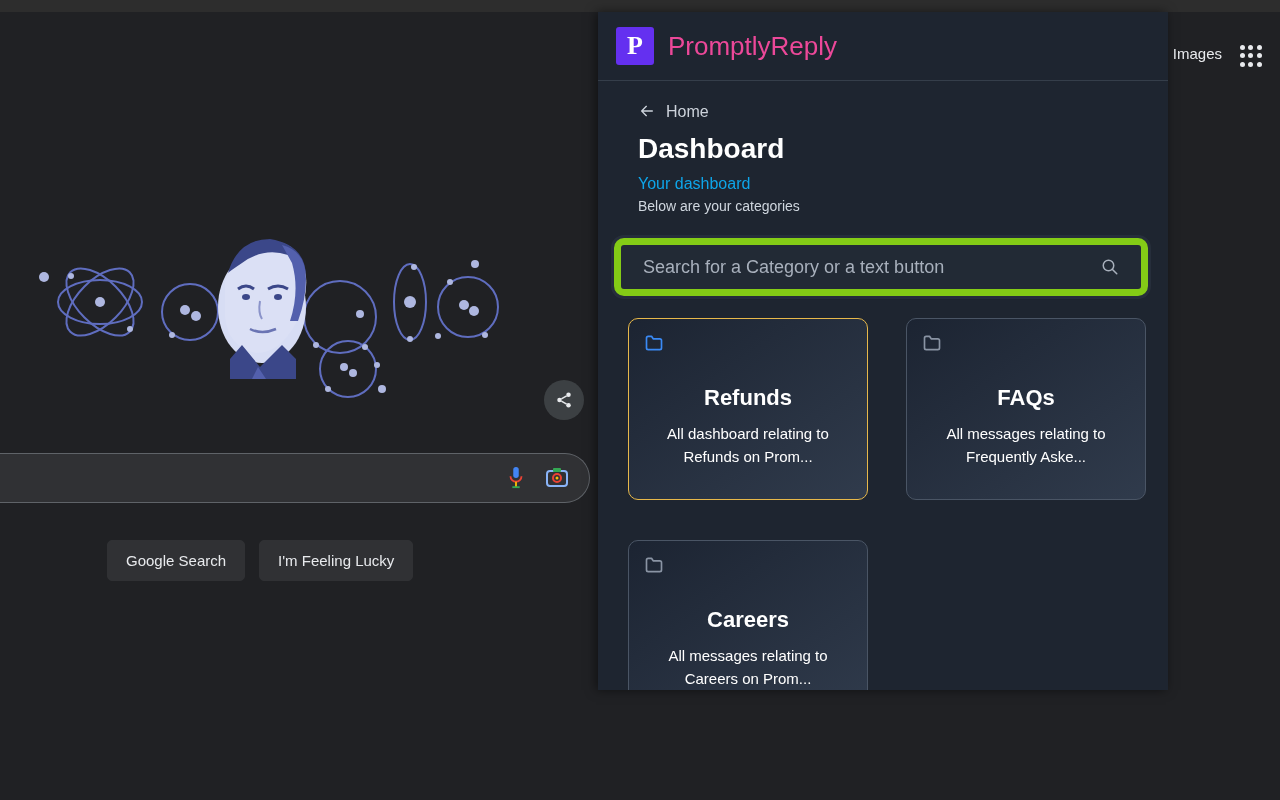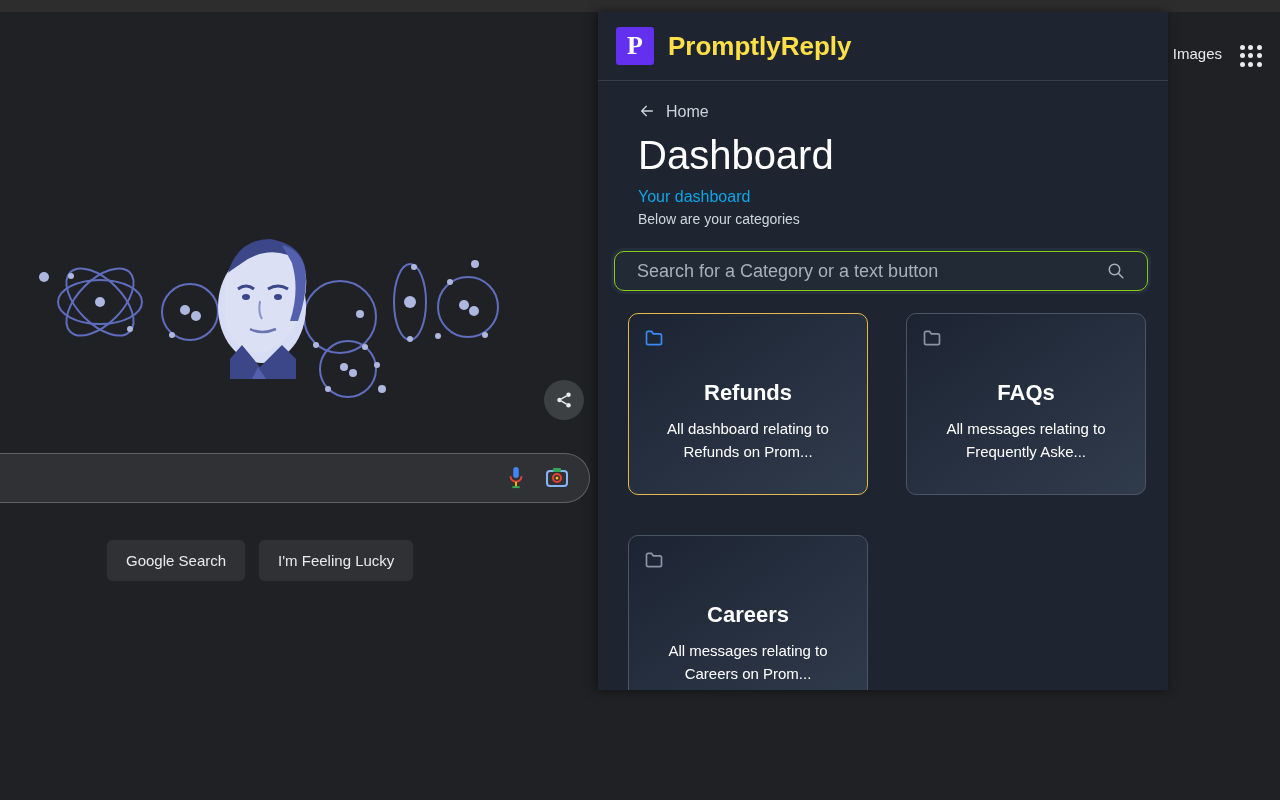--- a/index.html
+++ b/index.html
@@ -132,58 +132,58 @@
     color: #fff;
     font-family: Georgia, 'Times New Roman', serif;
     font-weight: bold;
     font-size: 26px;
     display: flex;
     align-items: center;
     justify-content: center;
     border-radius: 3px;
   }
   .panel-title {
-    color: #fde047;
+    color: #ec4899;
     font-size: 26px;
-    font-weight: 700;
+    font-weight: 400;
   }
   .panel-body {
     padding: 22px 28px 0 40px;
   }
   .breadcrumb {
     display: flex;
     align-items: flex-start;
     gap: 10px;
     color: #cdd3db;
     font-size: 16px;
     cursor: pointer;
   }
   .page-title {
     color: #fff;
-    font-size: 40px;
-    font-weight: 400;
+    font-size: 28px;
+    font-weight: 700;
     margin-top: 12px;
   }
   .subtitle {
     color: #0ea5e9;
     font-size: 16px;
     margin-top: 10px;
   }
   .subcaption {
     color: #cfd6de;
     font-size: 14px;
     margin-top: 5px;
   }
   .search-box {
     margin-top: 24px;
     width: 534px;
     margin-left: -24px;
-    height: 40px;
+    height: 58px;
     background: #222a35;
-    border: 1px solid #84cc16;
+    border: 7px solid #84cc16;
     border-radius: 10px;
     display: flex;
     align-items: center;
     padding: 0 22px;
     box-shadow: 0 0 0 3px rgba(60,70,85,0.3);
   }
   .search-box input {
     flex: 1;
     background: transparent;
     border: none;

